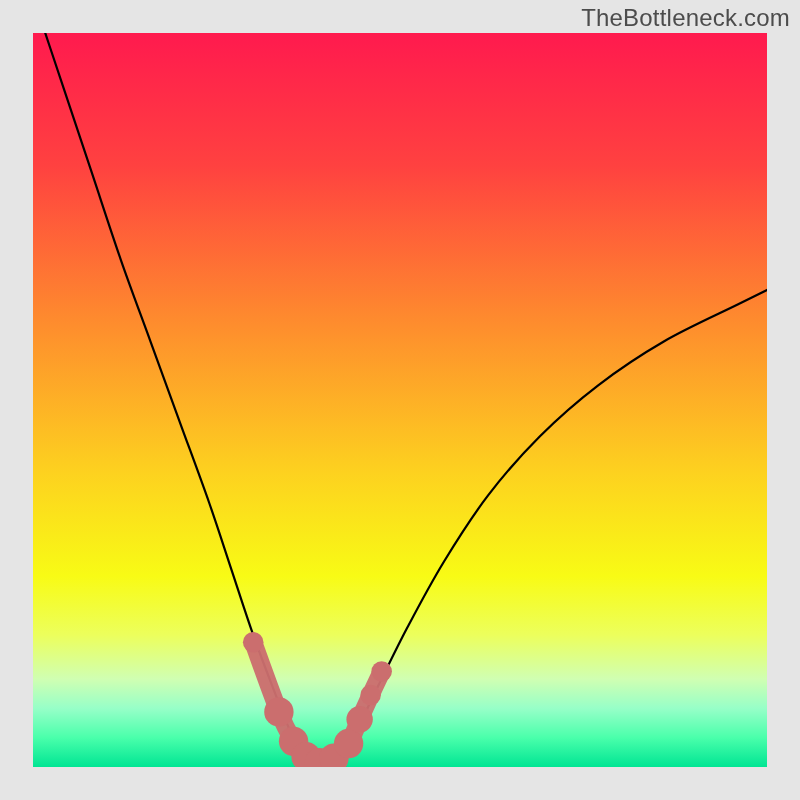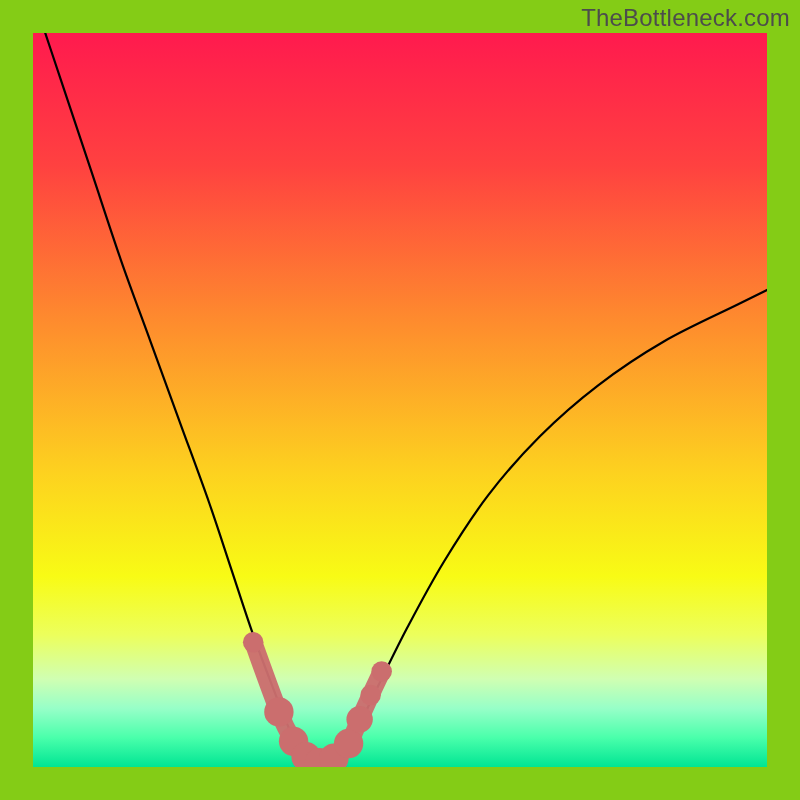--- a/index.html
+++ b/index.html
@@ -3,21 +3,21 @@
 <meta charset="utf-8">
 <style>
   * { margin: 0; padding: 0; box-sizing: border-box; }
   html, body { width: 800px; height: 800px; overflow: hidden; }
   body { background: #000; font-family: Arial, Helvetica, sans-serif; }
 
   .frame {
     position: absolute;
     left: 0; top: 0;
     width: 800px; height: 800px;
-    background: #84cc16;
+    background: #e5e5e5;
   }
 
   .plot {
     position: absolute;
     left: 33px;
     top: 33px;
     width: 734px;
     height: 734px;
     overflow: hidden;
   }

